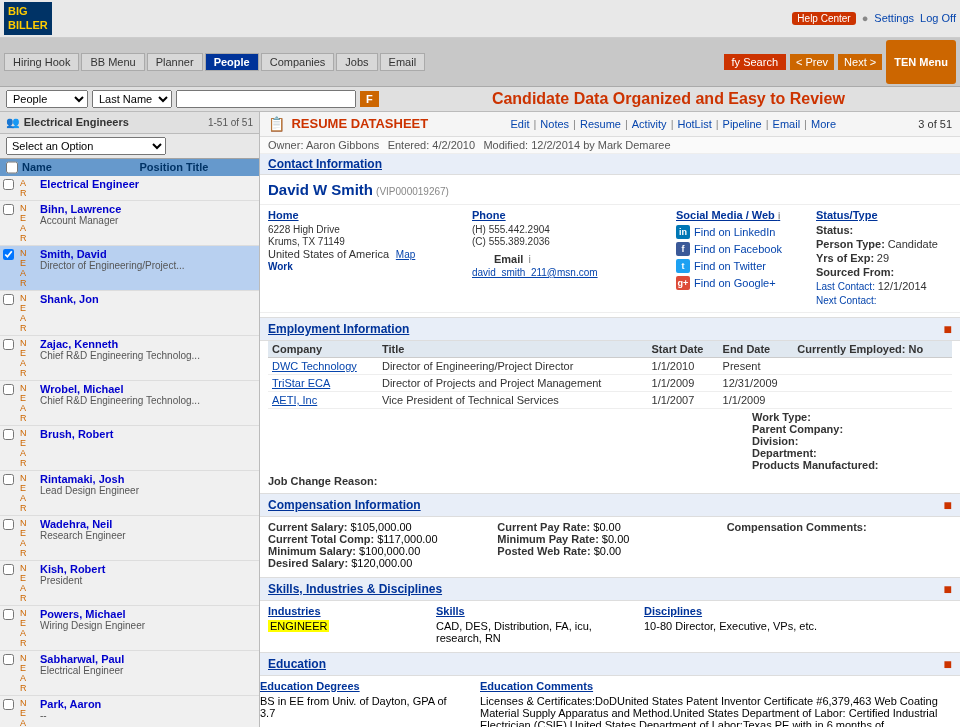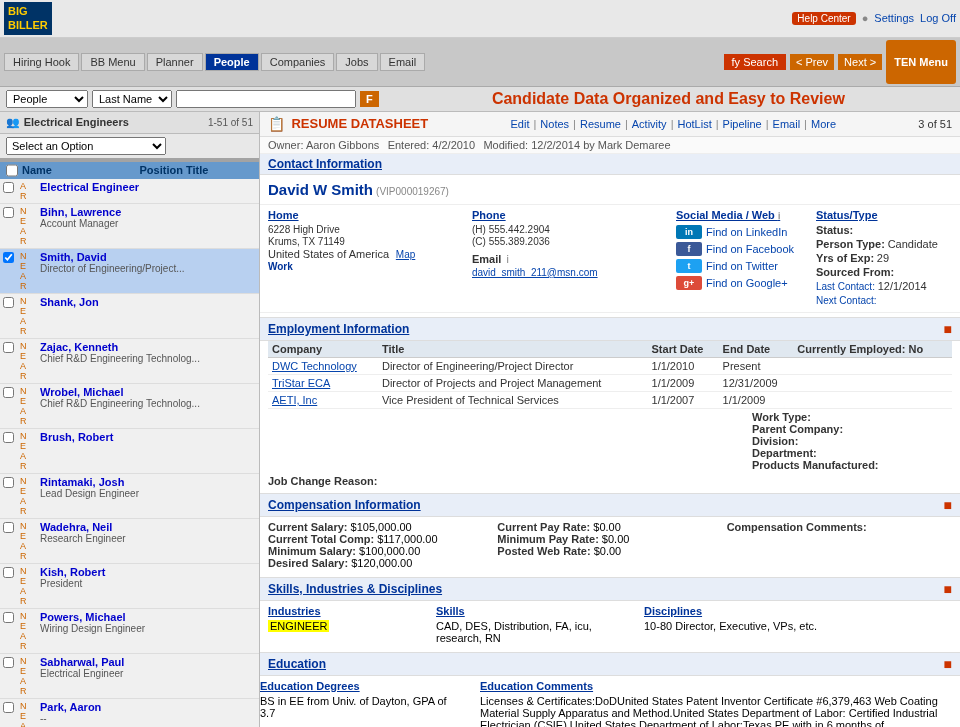--- a/index.html
+++ b/index.html
@@ -72,21 +72,21 @@
     .candidate-name { font-size: 15px; font-weight: bold; color: #003399; }
     .candidate-vip { font-size: 10px; color: #888; }
 
     .info-grid { display: grid; grid-template-columns: 200px 200px 1fr 1fr; gap: 4px; padding: 4px 8px; border-bottom: 1px solid #eee; }
     .info-col h4 { font-size: 11px; font-weight: bold; color: #003399; text-decoration: underline; margin-bottom: 3px; }
     .info-col p { font-size: 10px; color: #333; margin-bottom: 1px; }
     .info-col a { color: #0645ad; font-size: 10px; }
 
     .social-links { display: flex; flex-direction: column; gap: 3px; }
     .social-link { display: flex; align-items: center; gap: 4px; font-size: 10px; color: #0645ad; cursor: pointer; }
-    .social-icon { width: 26px; height: 14px; border-radius: 2px; display: inline-flex; align-items: center; justify-content: center; color: white; font-size: 9px; font-weight: bold; }
+    .social-icon { width: 14px; height: 14px; border-radius: 2px; display: inline-flex; align-items: center; justify-content: center; color: white; font-size: 9px; font-weight: bold; }
     .si-linkedin { background: #0077b5; }
     .si-facebook { background: #3b5998; }
     .si-twitter { background: #1da1f2; }
     .si-google { background: #dd4b39; }
 
     .status-col { font-size: 10px; }
     .status-col p { margin-bottom: 2px; }
     .status-label { font-weight: bold; color: #333; }
     .contact-link { color: #cc3300; text-decoration: none; font-size: 10px; }
 
@@ -177,21 +177,21 @@
 <div class="main-layout">
 
   <div class="left-panel">
     <div class="left-header">
       <h3>
         <span style="color:#cc6600;">👥</span>
         <span>Electrical Engineers</span>
       </h3>
       <span class="count-badge">1-51 of 51</span>
     </div>
-    <div style="padding: 3px 6px; background: #e8e8e8; border-bottom: 4px solid #a3a3a3;">
+    <div style="padding: 3px 6px; background: #e8e8e8; border-bottom: 1px solid #a3a3a3;">
       <select class="dropdown-select">
         <option>Select an Option</option>
       </select>
     </div>
     <div class="left-subheader">
       <input type="checkbox" style="width: 12px; margin: 0px;">
       <span style="color:#003366; background:#6699cc; flex:1;">Name</span>
       <span style="color:#003366; background:#6699cc;">Position Title</span>
     </div>
     <div class="list-table">
@@ -366,21 +366,21 @@
           <span>United States of America</span>
           <a href="#" style="color:#0645ad; margin-left:4px;">Map</a>
         </p>
         <p><span class="work-label">Work</span></p>
       </div>
 
       <div class="info-col">
         <h4>Phone</h4>
         <p>(H) 555.442.2904</p>
         <p>(C) 555.389.2036</p>
-        <p style="margin-top:4px;">
+        <p style="margin-top:4px;margin-left:22px;">
           <span style="font-weight:bold;">Email</span>
           <span style="color:#888; margin-left:2px;">ℹ</span>
         </p>
         <p><a href="#">david_smith_211@msn.com</a></p>
       </div>
 
       <div class="info-col">
         <h4>Social Media / Web <span style="color:#888; font-size:9px;">ℹ</span></h4>
         <div class="social-links">
           <div class="social-link">

